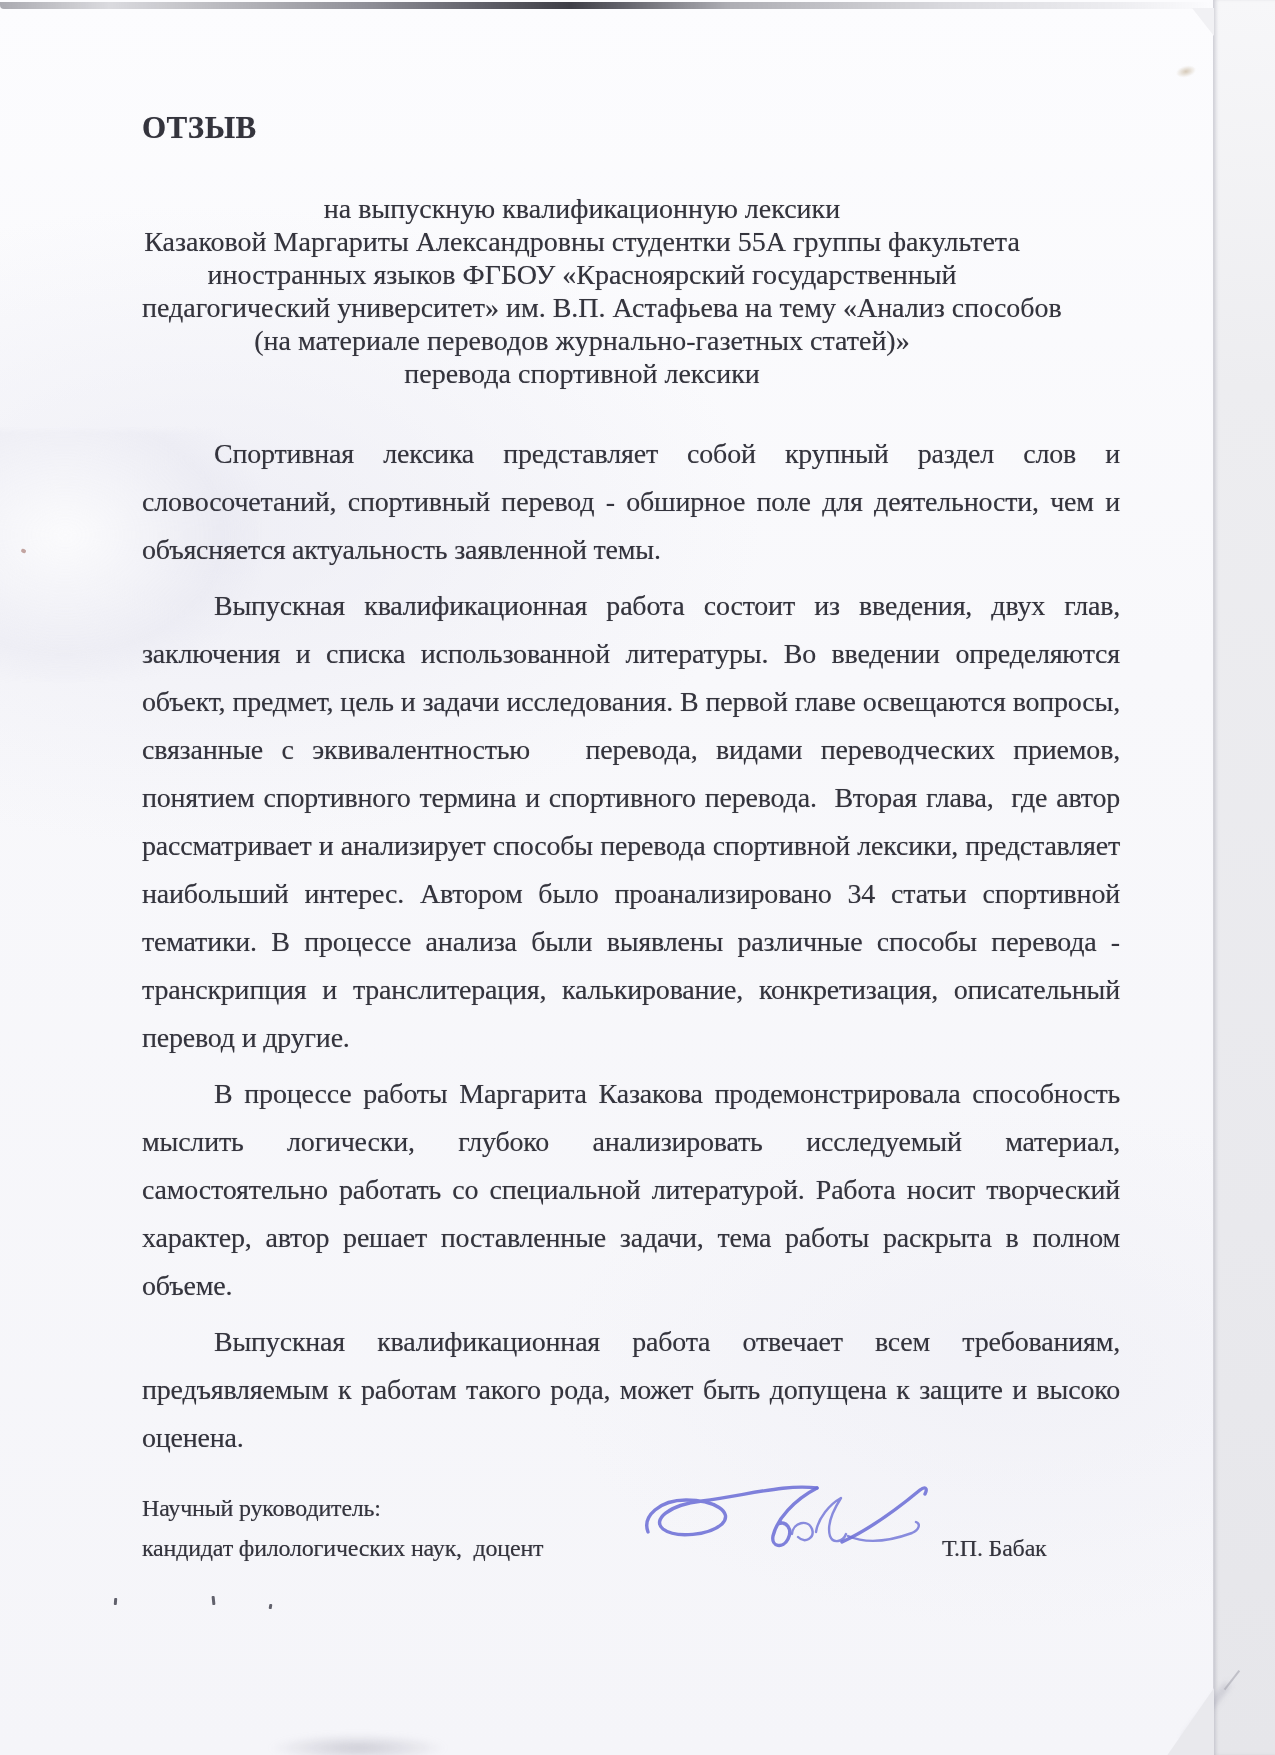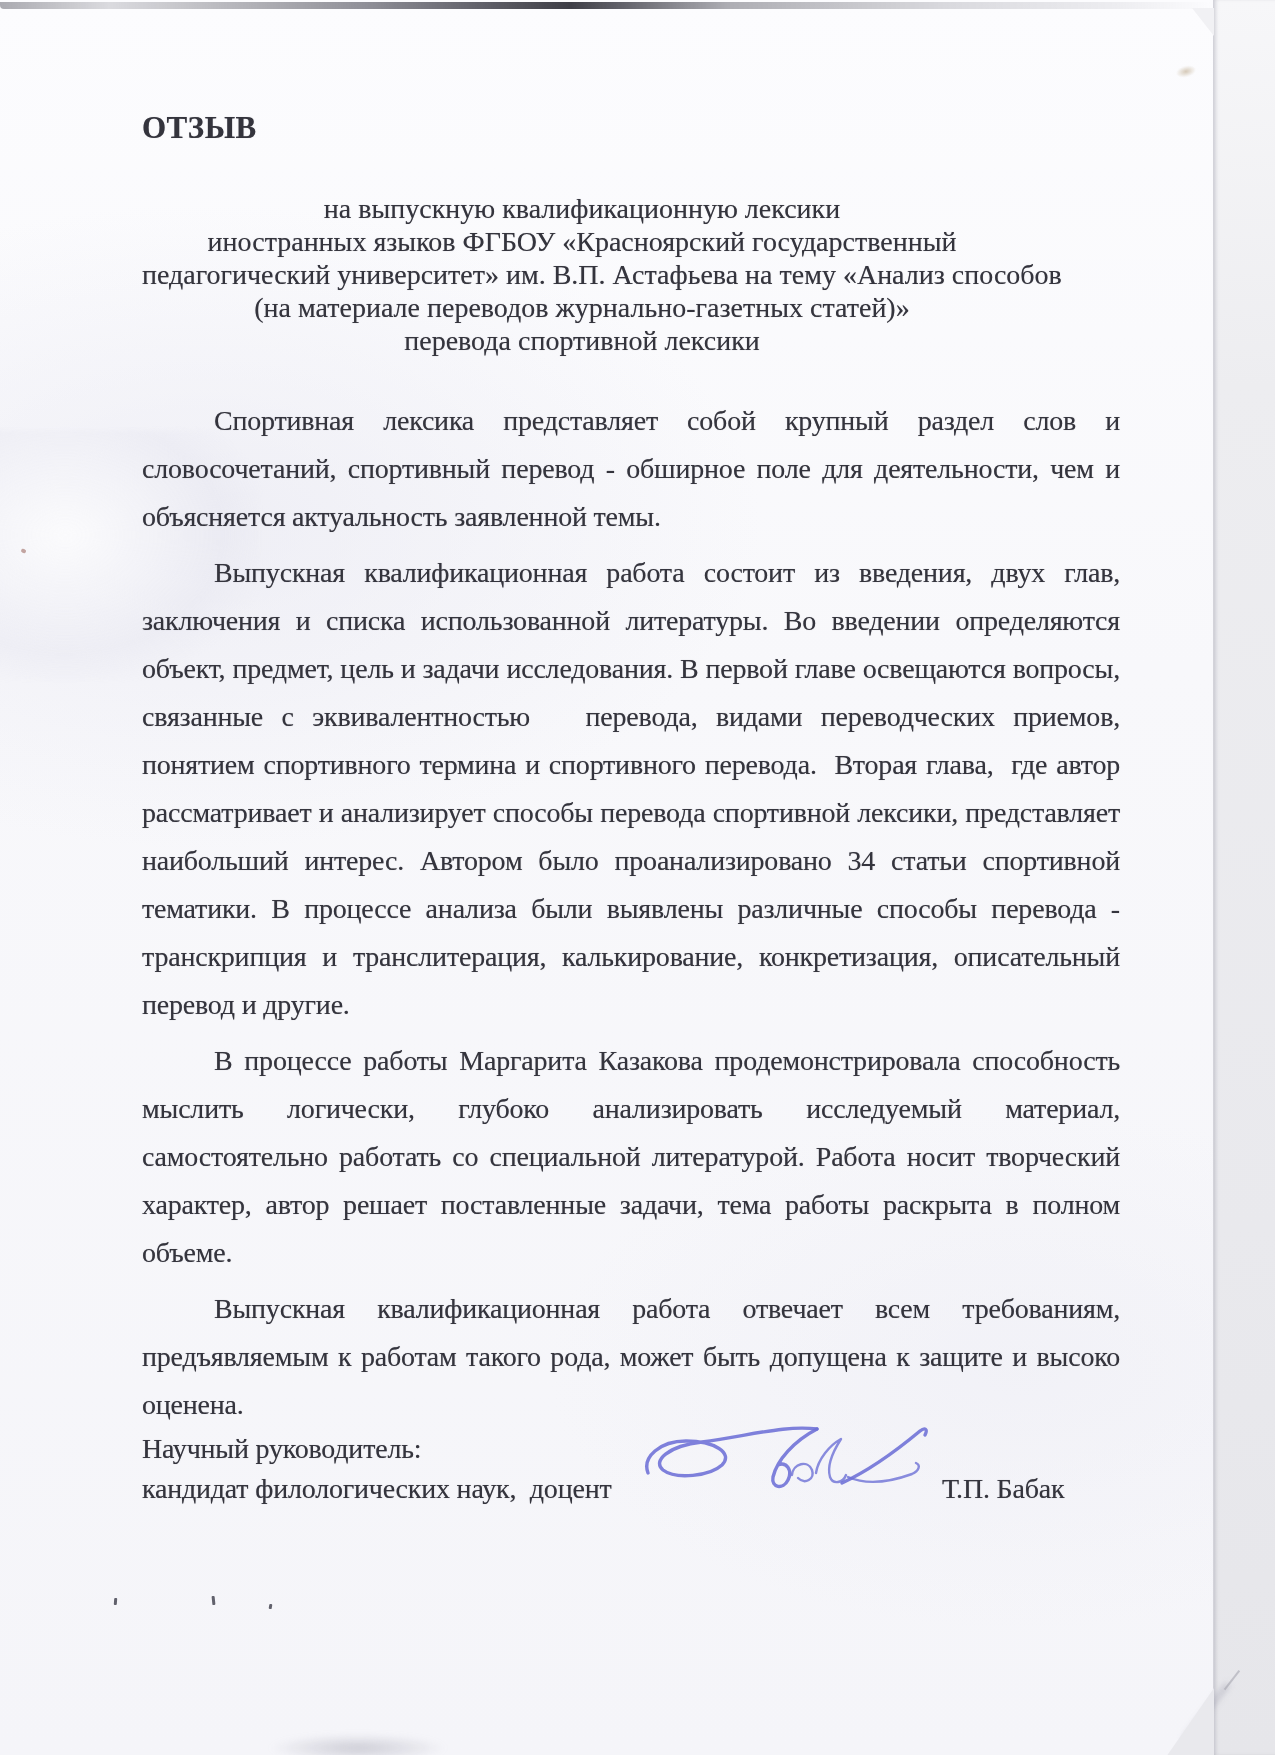--- a/index.html
+++ b/index.html
@@ -97,21 +97,21 @@
   .hline { white-space: nowrap; }
   .para {
     margin: 0;
     font-size: 28px; line-height: 48px;
     letter-spacing: -0.2px;
     text-align: justify;
     text-indent: 72px;
   }
   .para + .para { margin-top: 8px; }
 
-  .sig-block { font-size: 28px; letter-spacing: -0.2px; }
+  .sig-block { margin-top: 26px; font-size: 24px; letter-spacing: -0.2px; }
   .sig-role { line-height: 40px; }
   .sig-row { position: relative; line-height: 40px; }
   .signer { position: absolute; left: 800px; top: 0; white-space: nowrap; font-family: Liberation Serif, serif; }
   .scrawl {
     position: absolute; left: 492px; top: -54px;
     width: 300px; height: 100px;
     overflow: visible;
   }
   .scrawl path {
     fill: none; stroke: #6d70d6; stroke-width: 3.4;
@@ -137,20 +137,21 @@
   <div class="ink-speck speck-2"></div>
   <div class="ink-speck speck-3"></div>
   <div class="scratch-right"></div>
 
   <div class="doc">
 
     <div class="doc-title">ОТЗЫВ</div>
 
     <div class="doc-header">
       <div class="hline">на выпускную квалификационную лексики</div>
+      <div class="hline">Казаковой Маргариты Александровны студентки 55А группы факультета</div>
       <div class="hline">иностранных языков ФГБОУ «Красноярский государственный</div>
       <div class="hline">педагогический университет» им. В.П. Астафьева на тему «Анализ способов</div>
       <div class="hline">(на материале переводов журнально-газетных статей)»</div>
       <div class="hline">перевода спортивной лексики</div>
     </div>
 
     <p class="para">Спортивная лексика представляет собой крупный раздел слов и словосочетаний, спортивный перевод - обширное поле для деятельности, чем и объясняется актуальность заявленной темы.</p>
     <p class="para">Выпускная квалификационная работа состоит из введения, двух глав, заключения и списка использованной литературы. Во введении определяются объект, предмет, цель и задачи исследования. В первой главе освещаются вопросы, связанные с эквивалентностью&nbsp;&nbsp; перевода, видами переводческих приемов, понятием спортивного термина и спортивного перевода.&nbsp; Вторая глава,&nbsp; где автор рассматривает и анализирует способы перевода спортивной лексики, представляет наибольший интерес. Автором было проанализировано 34 статьи спортивной тематики. В процессе анализа были выявлены различные способы перевода - транскрипция и транслитерация, калькирование, конкретизация, описательный перевод и другие.</p>
     <p class="para">В процессе работы Маргарита Казакова продемонстрировала способность мыслить логически, глубоко анализировать исследуемый материал, самостоятельно работать со специальной литературой. Работа носит творческий характер, автор решает поставленные задачи, тема работы раскрыта в полном объеме.</p>
     <p class="para">Выпускная квалификационная работа отвечает всем требованиям, предъявляемым к работам такого рода, может быть допущена к защите и высоко оценена.</p>

